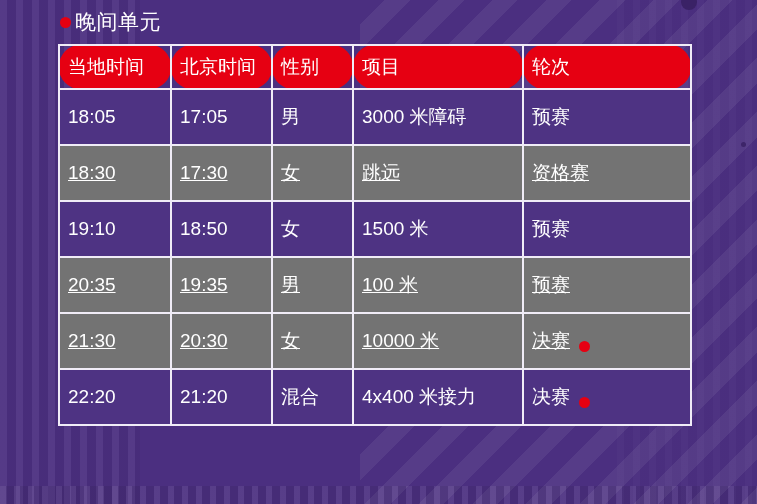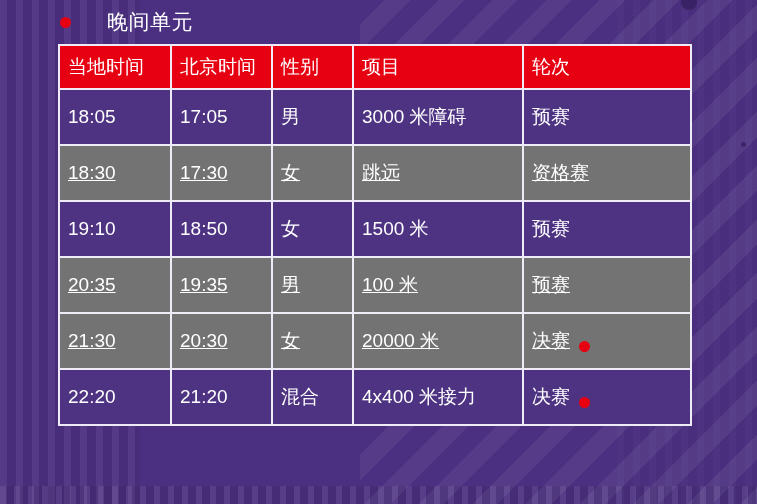--- a/index.html
+++ b/index.html
@@ -87,21 +87,20 @@
     background: #3d2569;
   }
 
   
   .title-row {
     position: absolute;
     left: 60px; top: 7px;
     display: flex;
     align-items: center;
     height: 30px;
-    gap: 32px;
   }
   .title-dot {
     width: 11px; height: 11px;
     border-radius: 50%;
     background: #e60012;
     margin-right: 4px;
     flex: none;
   }
   .title-text {
     color: #ffffff;
@@ -130,20 +129,21 @@
     padding: 0 8px;
     text-align: left;
     vertical-align: middle;
     font-weight: normal;
     white-space: nowrap;
     overflow: hidden;
   }
   .sched-table thead th {
     background: #e60012;
     height: 42px;
+    border-radius: 21px;
   }
   .sched-table tbody tr { height: 56px; }
   .sched-table tbody tr.row-dark  td { background: #4e3383; }
   .sched-table tbody tr.row-light td { background: #737373; text-decoration: underline; }
 
   
   col.c0 { width: 112px; }
   col.c1 { width: 101px; }
   col.c2 { width: 81px;  }
   col.c3 { width: 170px; }
@@ -237,21 +237,21 @@
           <td>
             <span class="round-cell">
               <span>预赛</span>
             </span>
           </td>
         </tr>
         <tr class="row-light">
           <td>21:30</td>
           <td>20:30</td>
           <td>女</td>
-          <td>20000 米</td>
+          <td>10000 米</td>
           <td>
             <span class="round-cell">
               <span>决赛</span>
               <span class="round-dot"></span>
             </span>
           </td>
         </tr>
         <tr class="row-dark">
           <td>22:20</td>
           <td>21:20</td>

